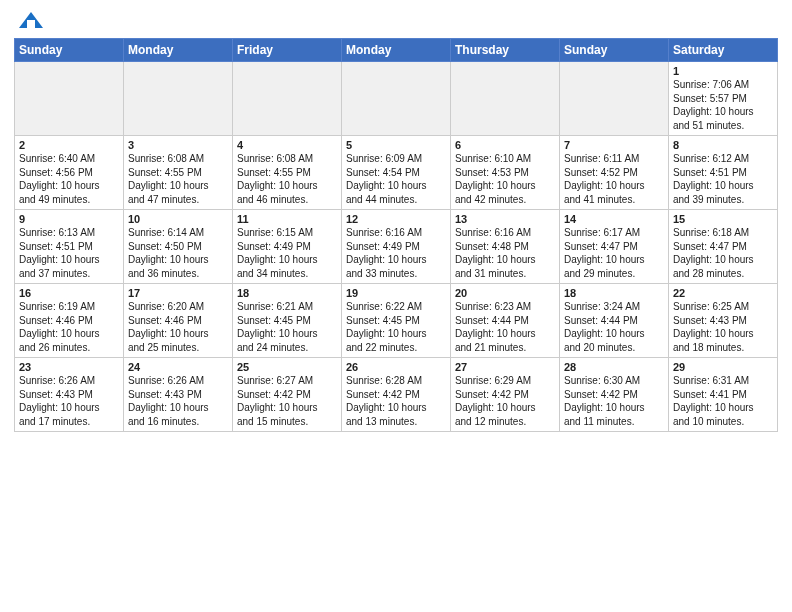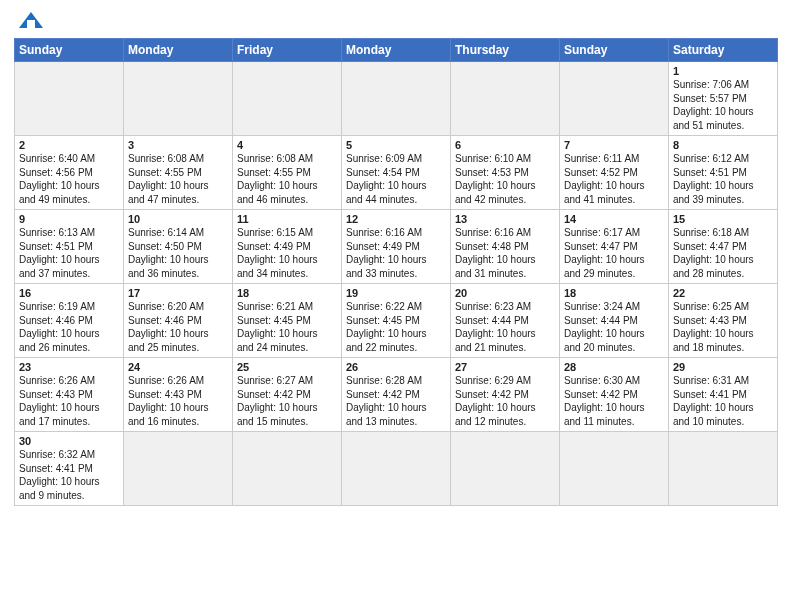--- a/index.html
+++ b/index.html
@@ -347,30 +347,15 @@
 and 11 minutes.</div>
           </td>
           <td>
             <span class="day-number">29</span>
             <div class="day-info">Sunrise: 6:31 AM
 Sunset: 4:41 PM
 Daylight: 10 hours
 and 10 minutes.</div>
           </td>
         </tr>
-        <tr class="last-row">
-          <td>
-            <span class="day-number">30</span>
-            <div class="day-info">Sunrise: 6:32 AM
-Sunset: 4:41 PM
-Daylight: 10 hours
-and 9 minutes.</div>
-          </td>
-          <td class="empty"></td>
-          <td class="empty"></td>
-          <td class="empty"></td>
-          <td class="empty"></td>
-          <td class="empty"></td>
-          <td class="empty"></td>
-        </tr>
       </tbody>
   </table>
 </div>
 
 </body></html>

